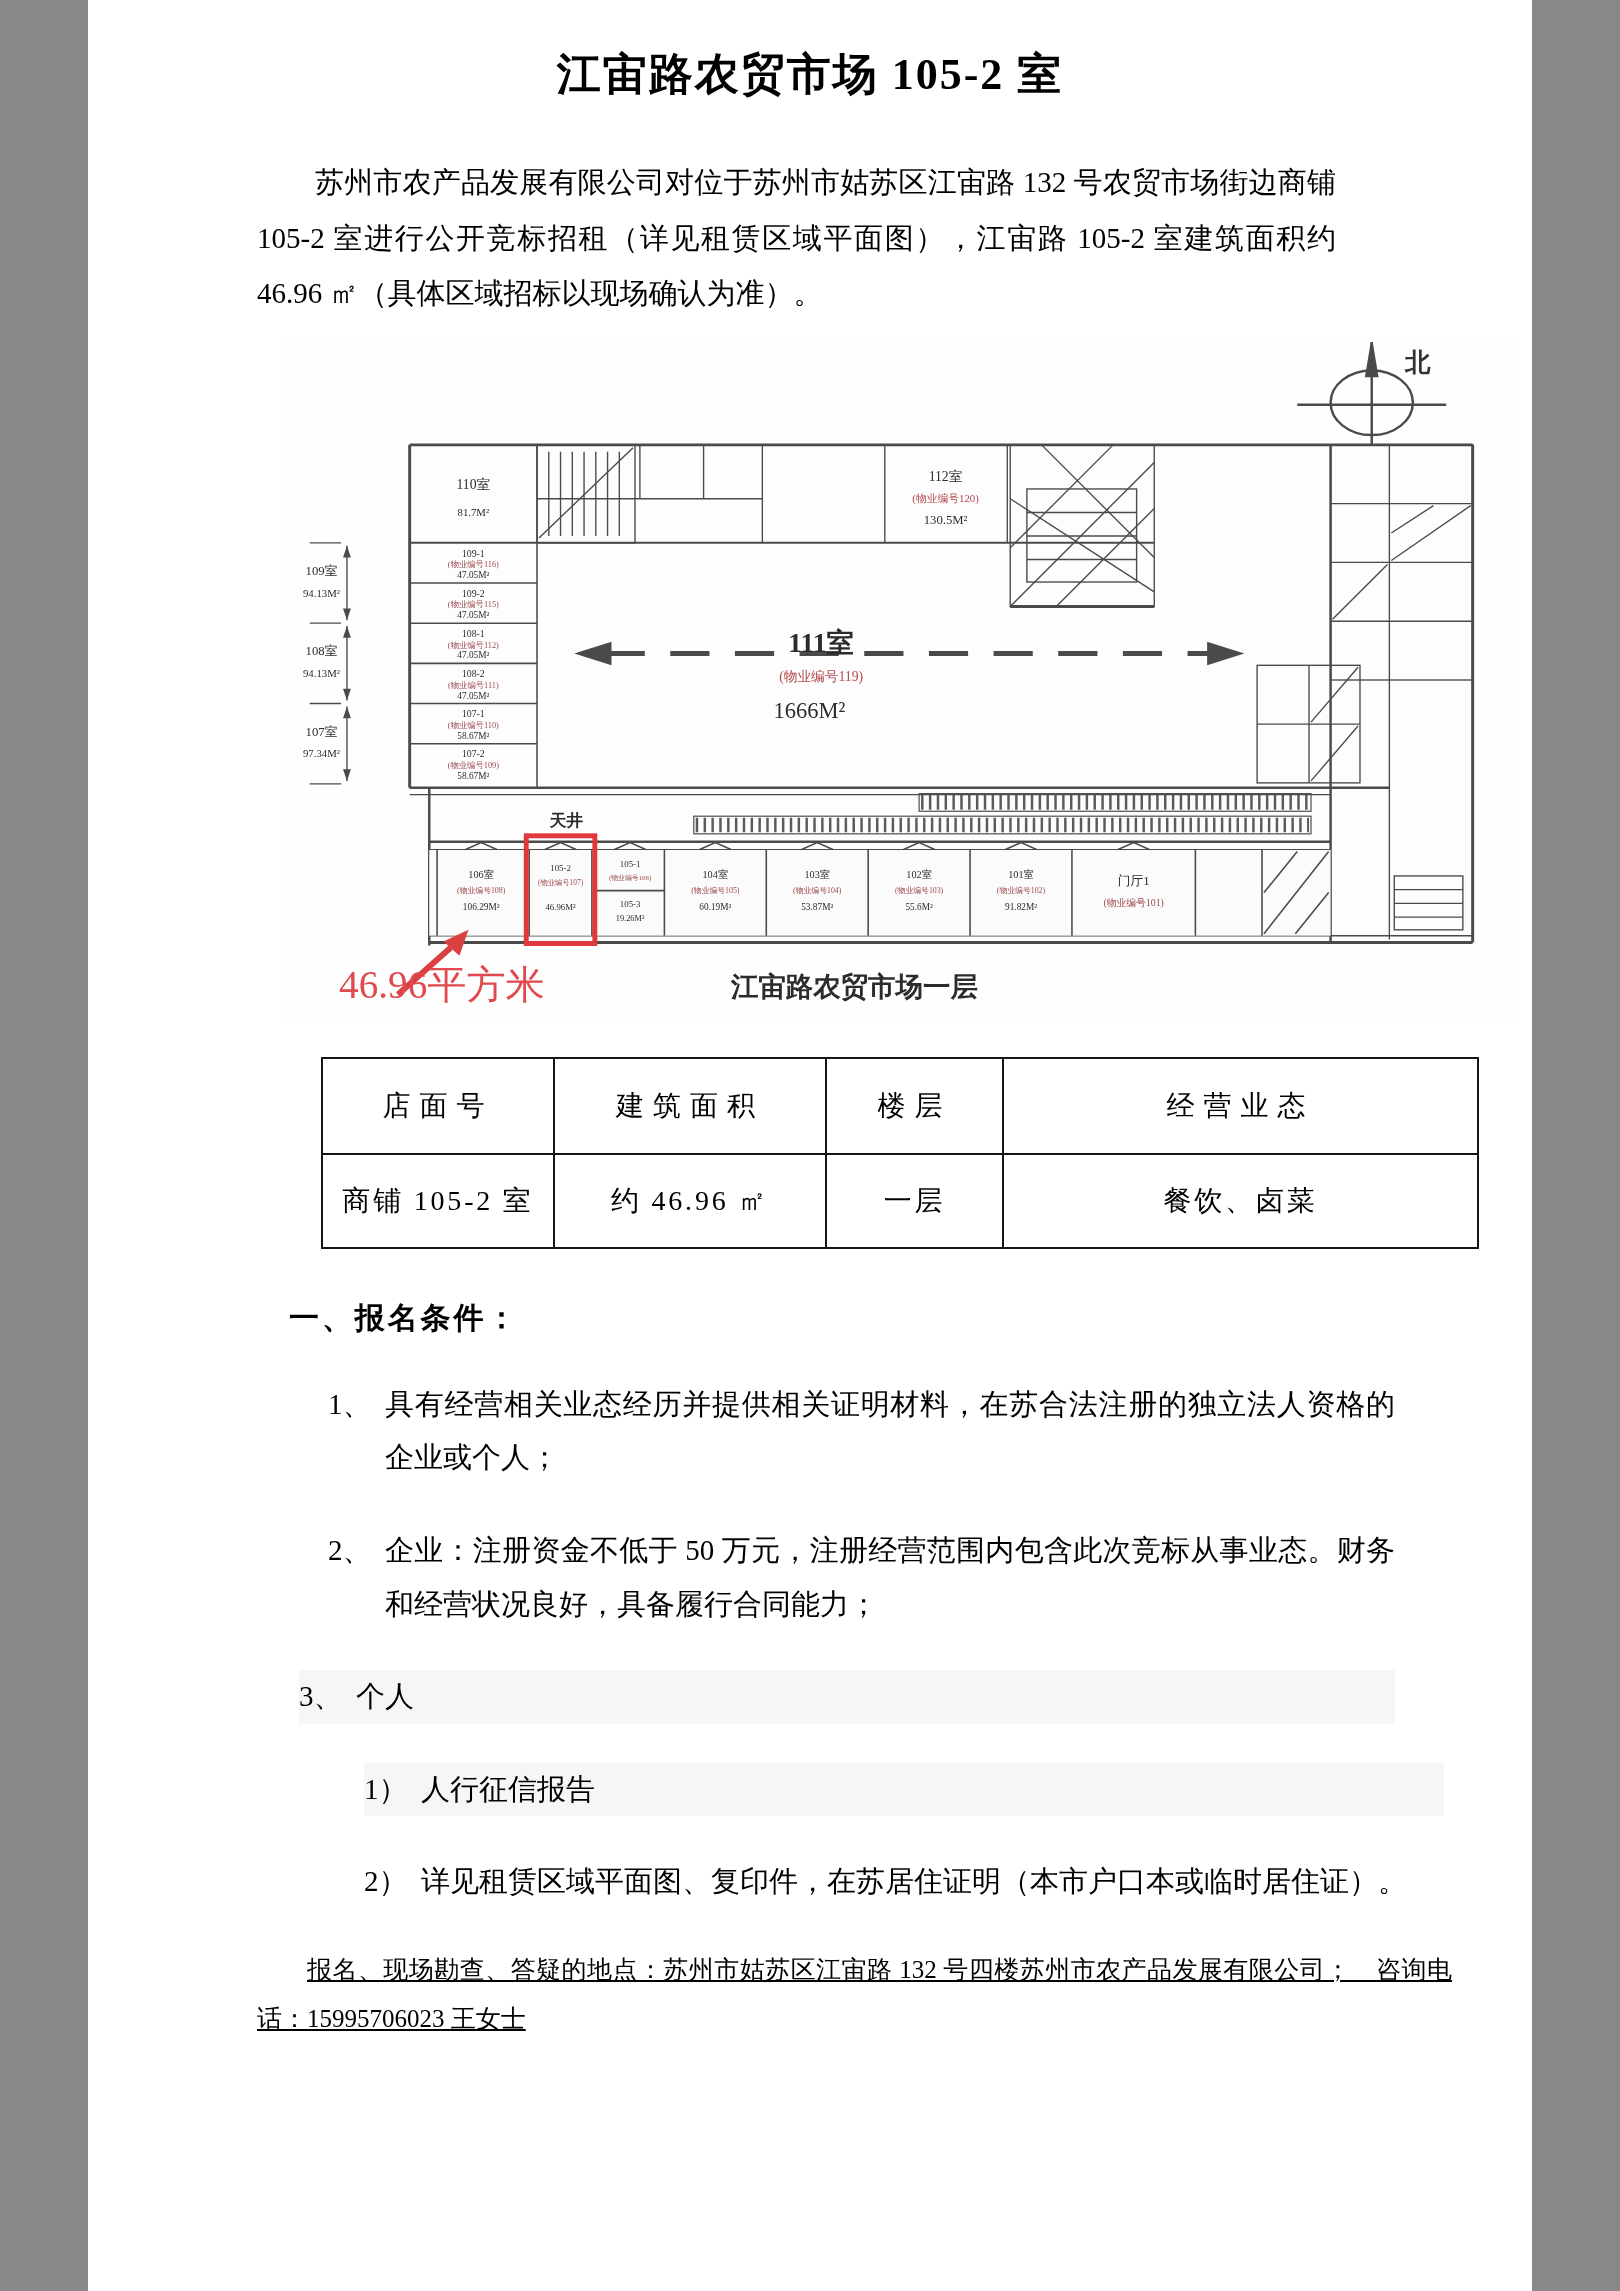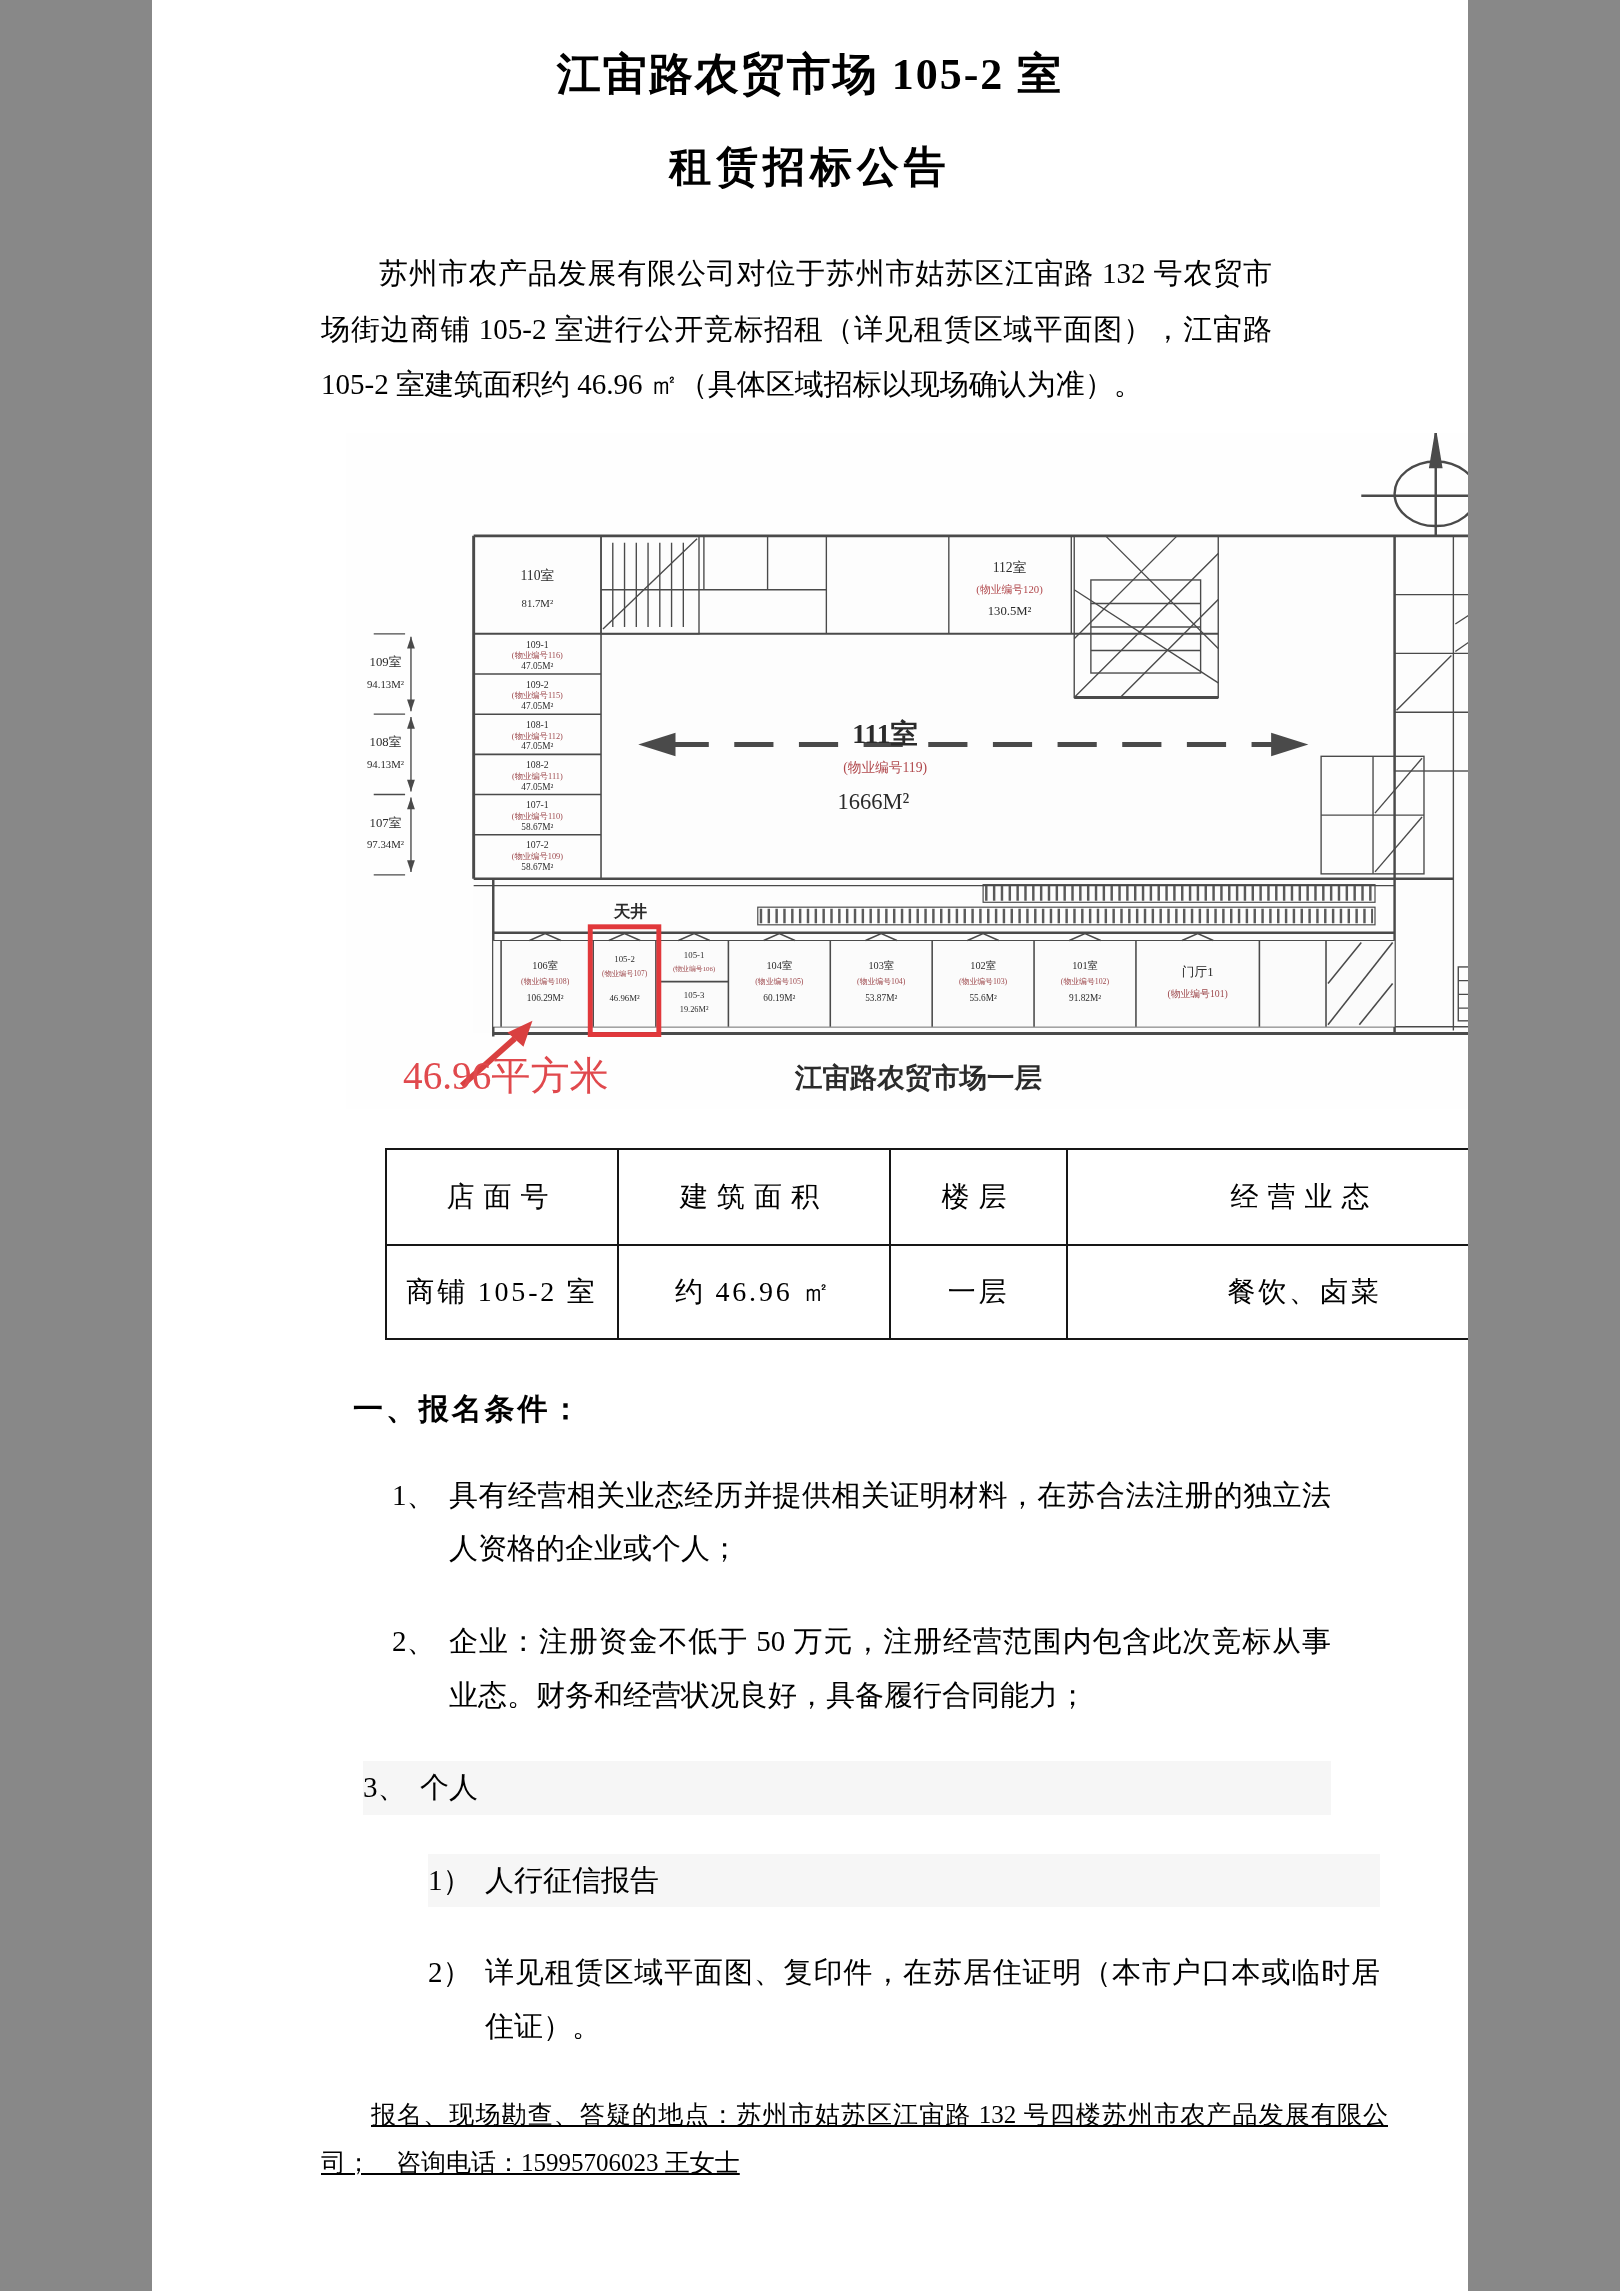--- a/index.html
+++ b/index.html
@@ -1,17 +1,17 @@
 <!DOCTYPE html>
 <html><head>
 <meta charset="utf-8">
 <style>
   html,body { margin:0; padding:0; background:#888; }
   .page {
-    width:1316px; height:2292px; margin:0 auto; background:#ffffff;
+    width:1444px; height:2292px; margin:0 auto; background:#ffffff;
     position:relative; overflow:hidden;
     font-family:"Liberation Serif","DejaVu Serif",serif; color:#000;
   }
   .title1 { padding-top:45px; text-align:center; font-size:44px; font-weight:bold; letter-spacing:2px; }
   .title2 { margin-top:35px; text-align:center; font-size:42px; font-weight:bold; letter-spacing:4.9px; }
   .intro  { margin:51px 196px 0 169px; font-size:29px; line-height:1.92; text-align:justify; text-indent:2em; }
   .plan-heading { margin:43px 0 0 169px; font-size:29px; letter-spacing:1px; }
   .plan-wrap { position:relative; margin:19.6px 0 0 194px; width:1237px; height:676px; background:#fefefe; }
   svg { display:block; font-family:inherit; }
 
@@ -32,21 +32,20 @@
   .item.sub  { margin-left:276px; margin-right:88px; }
   .wash { background:#f6f6f6; }
   .closing { margin:37px 80px 0 169px; font-size:25px; line-height:1.95; text-indent:2em; text-align:justify;text-decoration:underline; }
 </style>
 </head>
 <body>
 
 <div class="page">
 
   <div class="title1">江宙路农贸市场 105-2 室</div>
-  <div class="title2">租赁招标公告</div>
 
   <div class="intro">苏州市农产品发展有限公司对位于苏州市姑苏区江宙路 132 号农贸市场街边商铺 105-2 室进行公开竞标招租（详见租赁区域平面图），江宙路 105-2 室建筑面积约 46.96 ㎡（具体区域招标以现场确认为准）。</div>
 
 
   <div class="plan-wrap">
     <svg width="1237" height="676" viewBox="0 0 1262 690">
       <g stroke="#4a4a4a" stroke-width="2" fill="none">
 
         <g transform="translate(1112,62)" stroke-width="2.5">
           <ellipse cx="0" cy="0" rx="42" ry="33"></ellipse>

